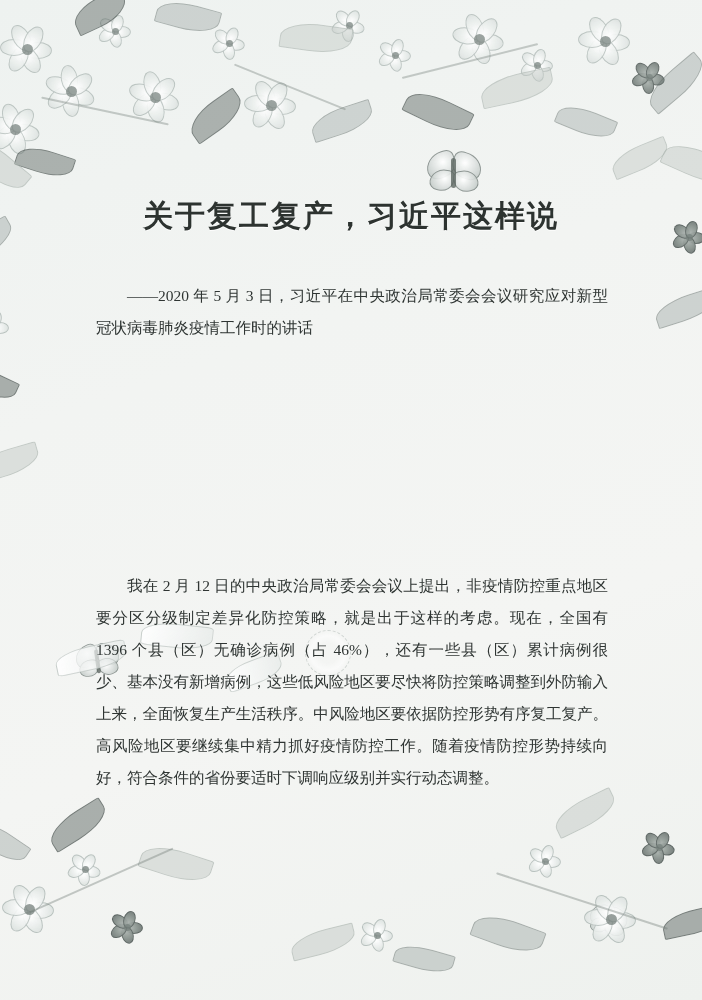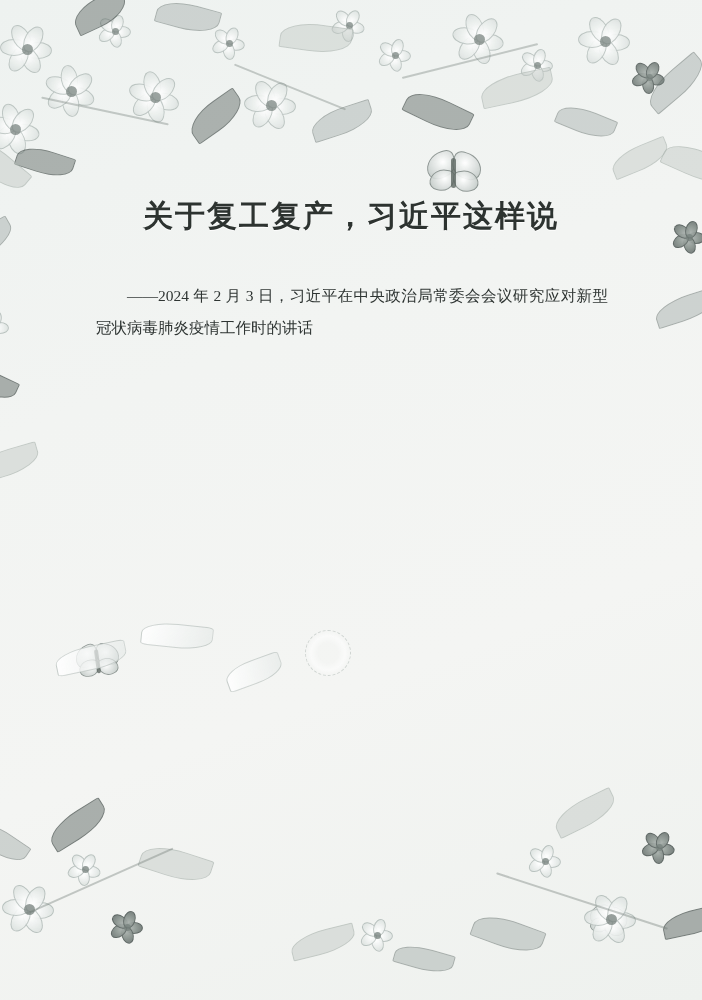--- a/index.html
+++ b/index.html
@@ -472,20 +472,21 @@
         <b></b>
     </div>
     <div class="leaf" style="left:104px; top:48px; width:58px; height:20px; transform:rotate(16deg);"></div>
   </div>
 
   <div class="content">
 
     <div class="doc-title">关于复工复产，习近平这样说</div>
 
     <div class="body-block block-1">
-      <p class="source">——2024 年 2 月 3 日，习近平在中央政治局常委会会议研究应对新型冠状病毒肺炎疫情工作时的讲话</p>
+      <p class="source">——2020 年 5 月 3 日，习近平在中央政治局常委会会议研究应对新型冠状病毒肺炎疫情工作时的讲话</p>
     </div>
 
     <div class="body-block block-2">
+      <p class="para">我在 2 月 12 日的中央政治局常委会会议上提出，非疫情防控重点地区要分区分级制定差异化防控策略，就是出于这样的考虑。现在，全国有 1396 个县（区）无确诊病例（占 46%），还有一些县（区）累计病例很少、基本没有新增病例，这些低风险地区要尽快将防控策略调整到外防输入上来，全面恢复生产生活秩序。中风险地区要依据防控形势有序复工复产。高风险地区要继续集中精力抓好疫情防控工作。随着疫情防控形势持续向好，符合条件的省份要适时下调响应级别并实行动态调整。</p>
     </div>
 
   </div>
 </div>
 
 </body></html>

